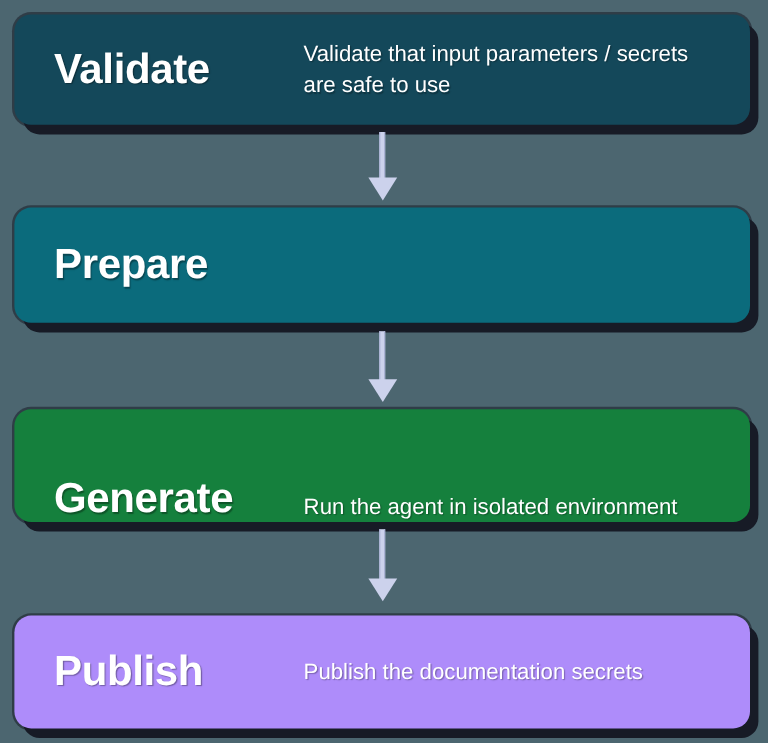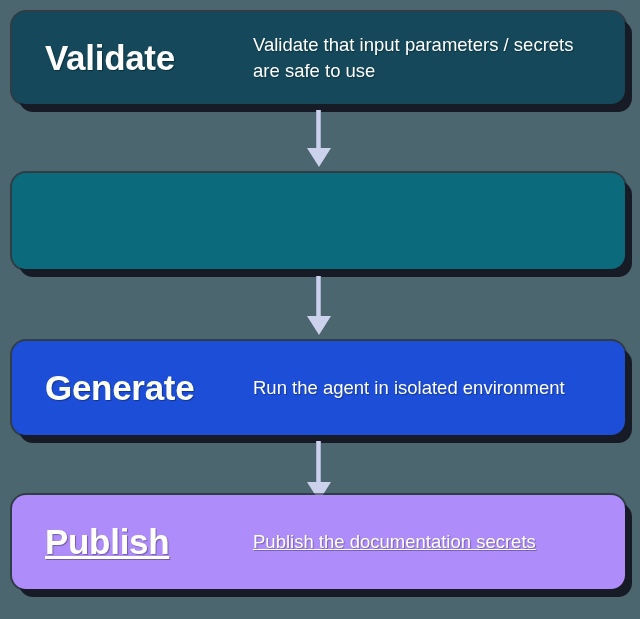--- a/index.html
+++ b/index.html
@@ -48,21 +48,21 @@
     font-size: 18.5px;
     font-weight: normal;
     line-height: 1.42;
     text-shadow: 1px 1px 1px rgba(0,0,0,0.30);
     margin-left: 29px;
   }
   
   .step-0 { top: 12px;  height: 92px; }
   .step-1 { top: 173px; height: 96px; }
   .step-2 { top: 341px; height: 94px; }
-  .step-3 { top: 495px; height: 94px; text-decoration: underline; }
+  .step-3 { top: 513px; height: 94px; }
 
   .arrow {
     position: absolute;
     left: 307px;
     width: 24px;
   }
   .arrow-shaft {
     position: absolute;
     left: 9px;
     top: 0;
@@ -100,28 +100,29 @@
     <div class="step-title">Validate</div>
     <div class="step-desc">Validate that input parameters / secrets are safe to use</div>
   </div>
 
   <div class="arrow arrow-0">
     <div class="arrow-shaft" style="background: rgb(204, 210, 236);"></div>
     <div class="arrow-head" style="border-top-color: rgb(204, 210, 236);"></div>
   </div>
 
   <div class="step step-1" style="background: rgb(11, 107, 124); color: rgb(255, 255, 255);">
+    <div class="step-title">Prepare</div>
   </div>
 
   <div class="arrow arrow-1">
     <div class="arrow-shaft" style="background: rgb(204, 210, 236);"></div>
     <div class="arrow-head" style="border-top-color: rgb(204, 210, 236);"></div>
   </div>
 
-  <div class="step step-2" style="background: #1d4ed8; color: rgb(255, 255, 255);">
+  <div class="step step-2" style="background: #15803d; color: rgb(255, 255, 255); align-items: flex-end;">
     <div class="step-title">Generate</div>
     <div class="step-desc">Run the agent in isolated environment</div>
   </div>
 
   <div class="arrow arrow-2">
     <div class="arrow-shaft" style="background: rgb(204, 210, 236);"></div>
     <div class="arrow-head" style="border-top-color: rgb(204, 210, 236);"></div>
   </div>
 
   <div class="step step-3" style="background: rgb(174, 140, 250); color: rgb(255, 255, 255);">

